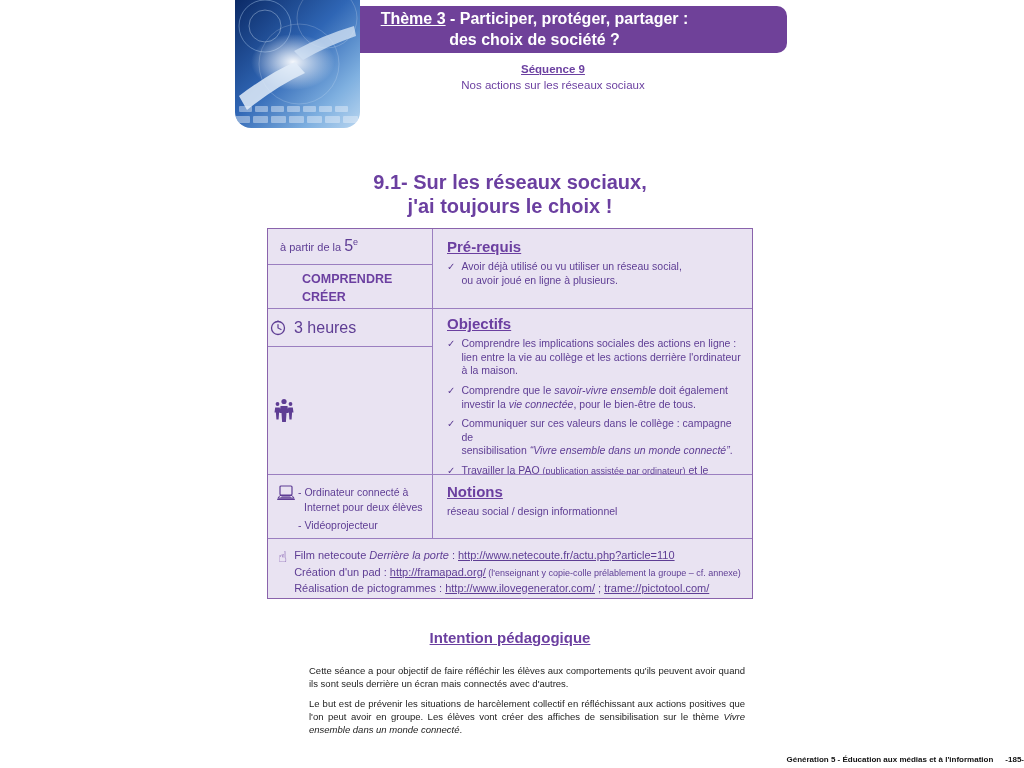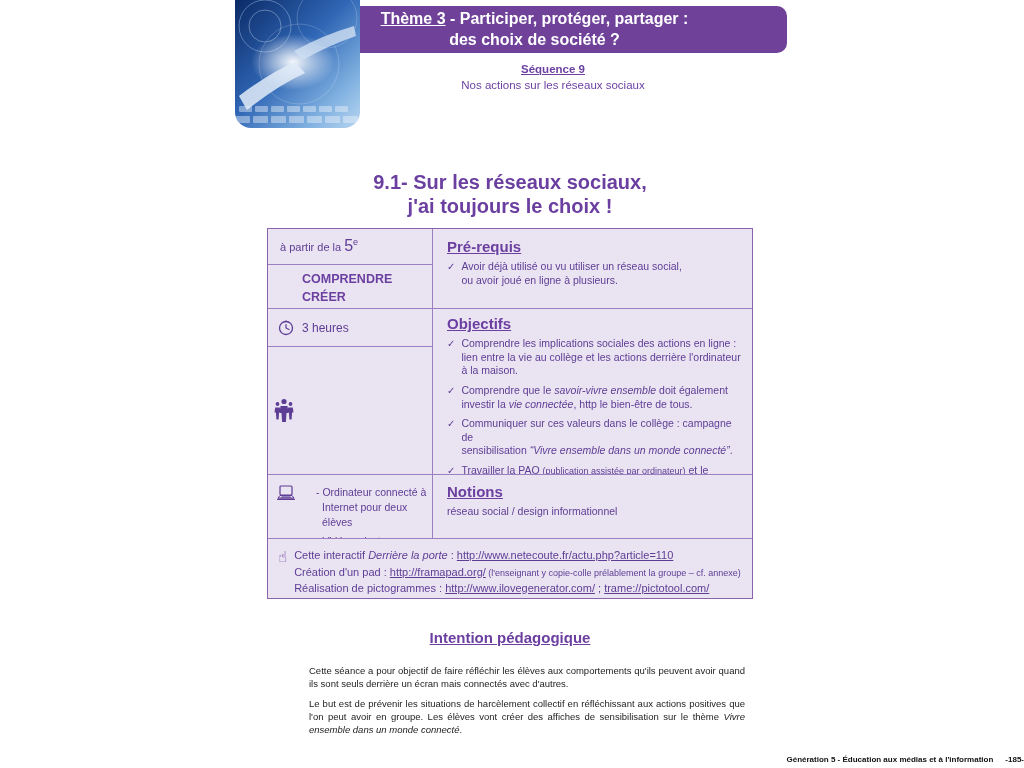--- a/index.html
+++ b/index.html
@@ -34,25 +34,25 @@
        color:#5e3d94;}
   .cell{position:absolute;box-sizing:border-box;overflow:hidden;}
   .br{border-right:1px solid #9b7fc0;}
   .bb{border-bottom:1px solid #9b7fc0;}
   .c-level   {left:0;top:0;width:165px;height:36px;padding:8px 0 0 12px;font-size:11px;}
   .c-level .big{font-size:16px;}
   .c-level sup{font-size:9px;}
   .c-skills  {left:0;top:36px;width:165px;height:44px;padding:6px 0 0 34px;
               font-weight:bold;font-size:12.5px;line-height:1.4;color:#6b3fa0;}
   .c-duration{left:0;top:80px;width:165px;height:38px;display:flex;align-items:center;
-              padding-left:10px;gap:8px;font-size:12px;}
+              padding-left:2px;gap:8px;font-size:16px;}
   .c-staff   {left:0;top:118px;width:165px;height:128px;display:flex;align-items:center;
               padding-left:6px;gap:6px;font-size:10.5px;line-height:1.5;}
   .c-equip   {left:0;top:246px;width:165px;height:64px;display:flex;align-items:flex-start;
-              padding:10px 0 0 8px;gap:20px;font-size:10.5px;line-height:1.45;}
+              padding:10px 0 0 8px;gap:2px;font-size:10.5px;line-height:1.45;}
   .c-equip .ind{margin-left:6px;}
   .c-equip .mt{margin-top:3px;}
   .c-prereq  {left:165px;top:0;width:319px;height:80px;padding:9px 12px 0 14px;}
   .c-obj     {left:165px;top:80px;width:319px;height:166px;padding:6px 10px 0 14px;}
   .c-notions {left:165px;top:246px;width:319px;height:64px;padding:8px 12px 0 14px;}
   .c-links   {left:0;top:310px;width:484px;height:59px;display:flex;align-items:flex-start;
               padding:8px 8px 0 10px;gap:7px;font-size:11px;line-height:1.5;box-sizing:border-box;}
   .cell-head{font-size:15px;font-weight:bold;color:#6b3fa0;text-decoration:underline;
              margin:0 0 5px 0;}
   .item{display:flex;gap:6px;margin-bottom:6px;font-size:10.5px;line-height:1.3;}
@@ -192,42 +192,42 @@
     </div>
 
     <div class="cell c-obj bb">
       <div class="cell-head">Objectifs</div>
       <div class="item">
         <span class="chk">✓</span>
         <span><span>Comprendre les implications sociales des actions en ligne :</span><br><span>lien entre la vie au collège et les actions derrière l'ordinateur</span><br><span>à la maison.</span></span>
       </div>
       <div class="item">
         <span class="chk">✓</span>
-        <span><span>Comprendre que le </span><i>savoir-vivre ensemble</i><span> doit également</span><br><span>investir la </span><i>vie connectée</i><span>, http le bien-être de tous.</span></span>
+        <span><span>Comprendre que le </span><i>savoir-vivre ensemble</i><span> doit également</span><br><span>investir la </span><i>vie connectée</i><span>, pour le bien-être de tous.</span></span>
       </div>
       <div class="item">
         <span class="chk">✓</span>
         <span><span>Communiquer sur ces valeurs dans le collège : campagne de</span><br><span>sensibilisation </span><i>“Vivre ensemble dans un monde connecté”</i><span>.</span></span>
       </div>
       <div class="item">
         <span class="chk">✓</span>
         <span><span>Travailler la PAO </span><span class="sm">(publication assistée par ordinateur)</span><span> et le design</span><br></span>
       </div>
     </div>
 
     <div class="cell c-notions bb">
       <div class="cell-head">Notions</div>
       <div class="notion-text">réseau social / design informationnel</div>
     </div>
 
     <div class="cell c-links">
       <span class="hand">☝</span>
       <div>
         <div>
-          <span>Cette interactif </span><i>Derrière la porte</i><span> : </span><span class="link">http://www.netecoute.fr/actu.php?article=110</span>
+          <span>Film netecoute </span><i>Derrière la porte</i><span> : </span><span class="link">http://www.netecoute.fr/actu.php?article=110</span>
         </div>
         <div>
           <span>Création d'un pad : </span><span class="link">http://framapad.org/</span><span class="sm"> (l'enseignant y copie-colle prélablement la groupe – cf. annexe)</span>
         </div>
         <div>
           <span>Réalisation de pictogrammes : </span><span class="link">http://www.ilovegenerator.com/</span><span> ; </span><span class="link">trame://pictotool.com/</span>
         </div>
       </div>
     </div>
 

